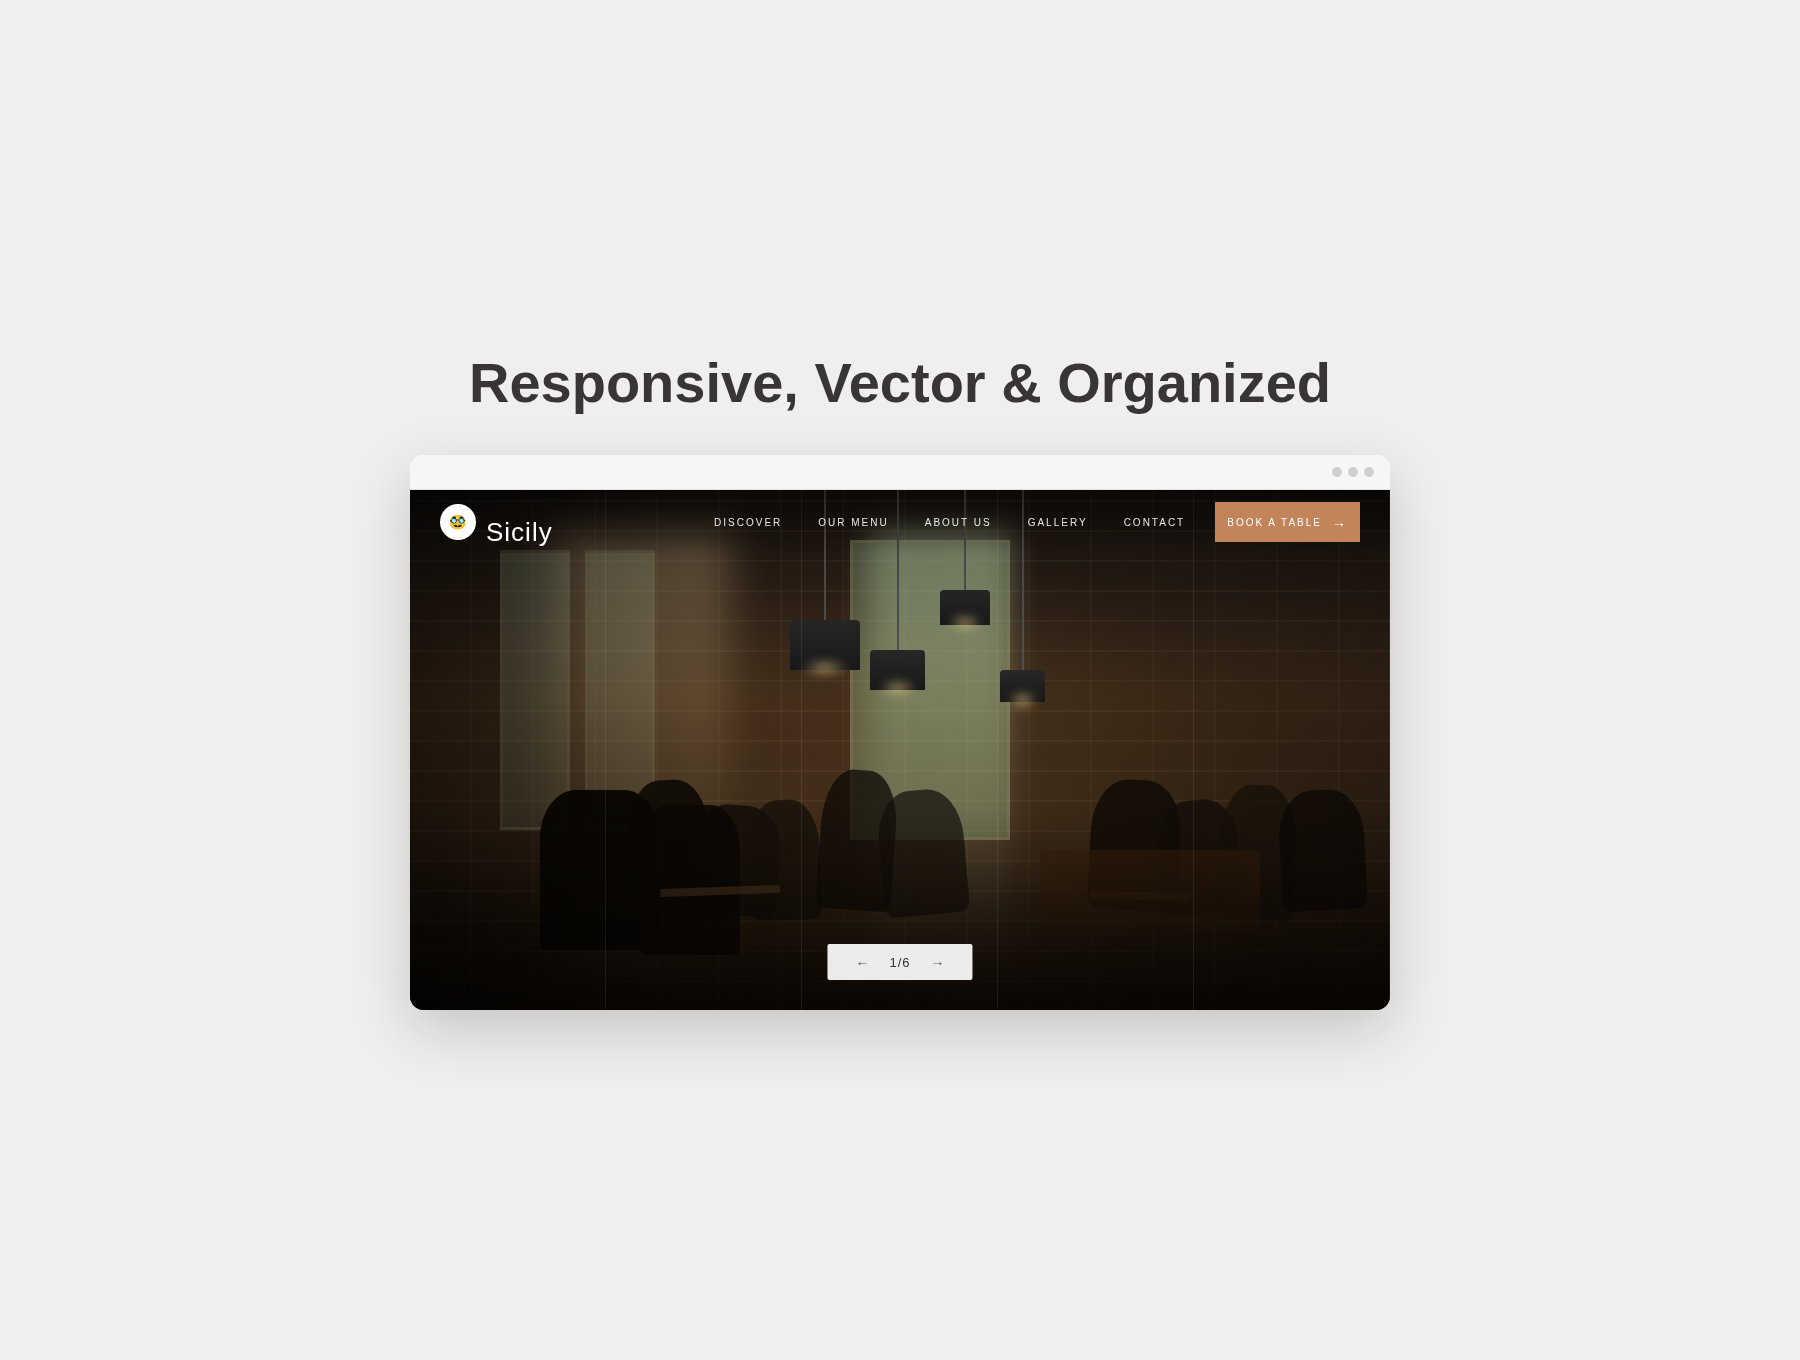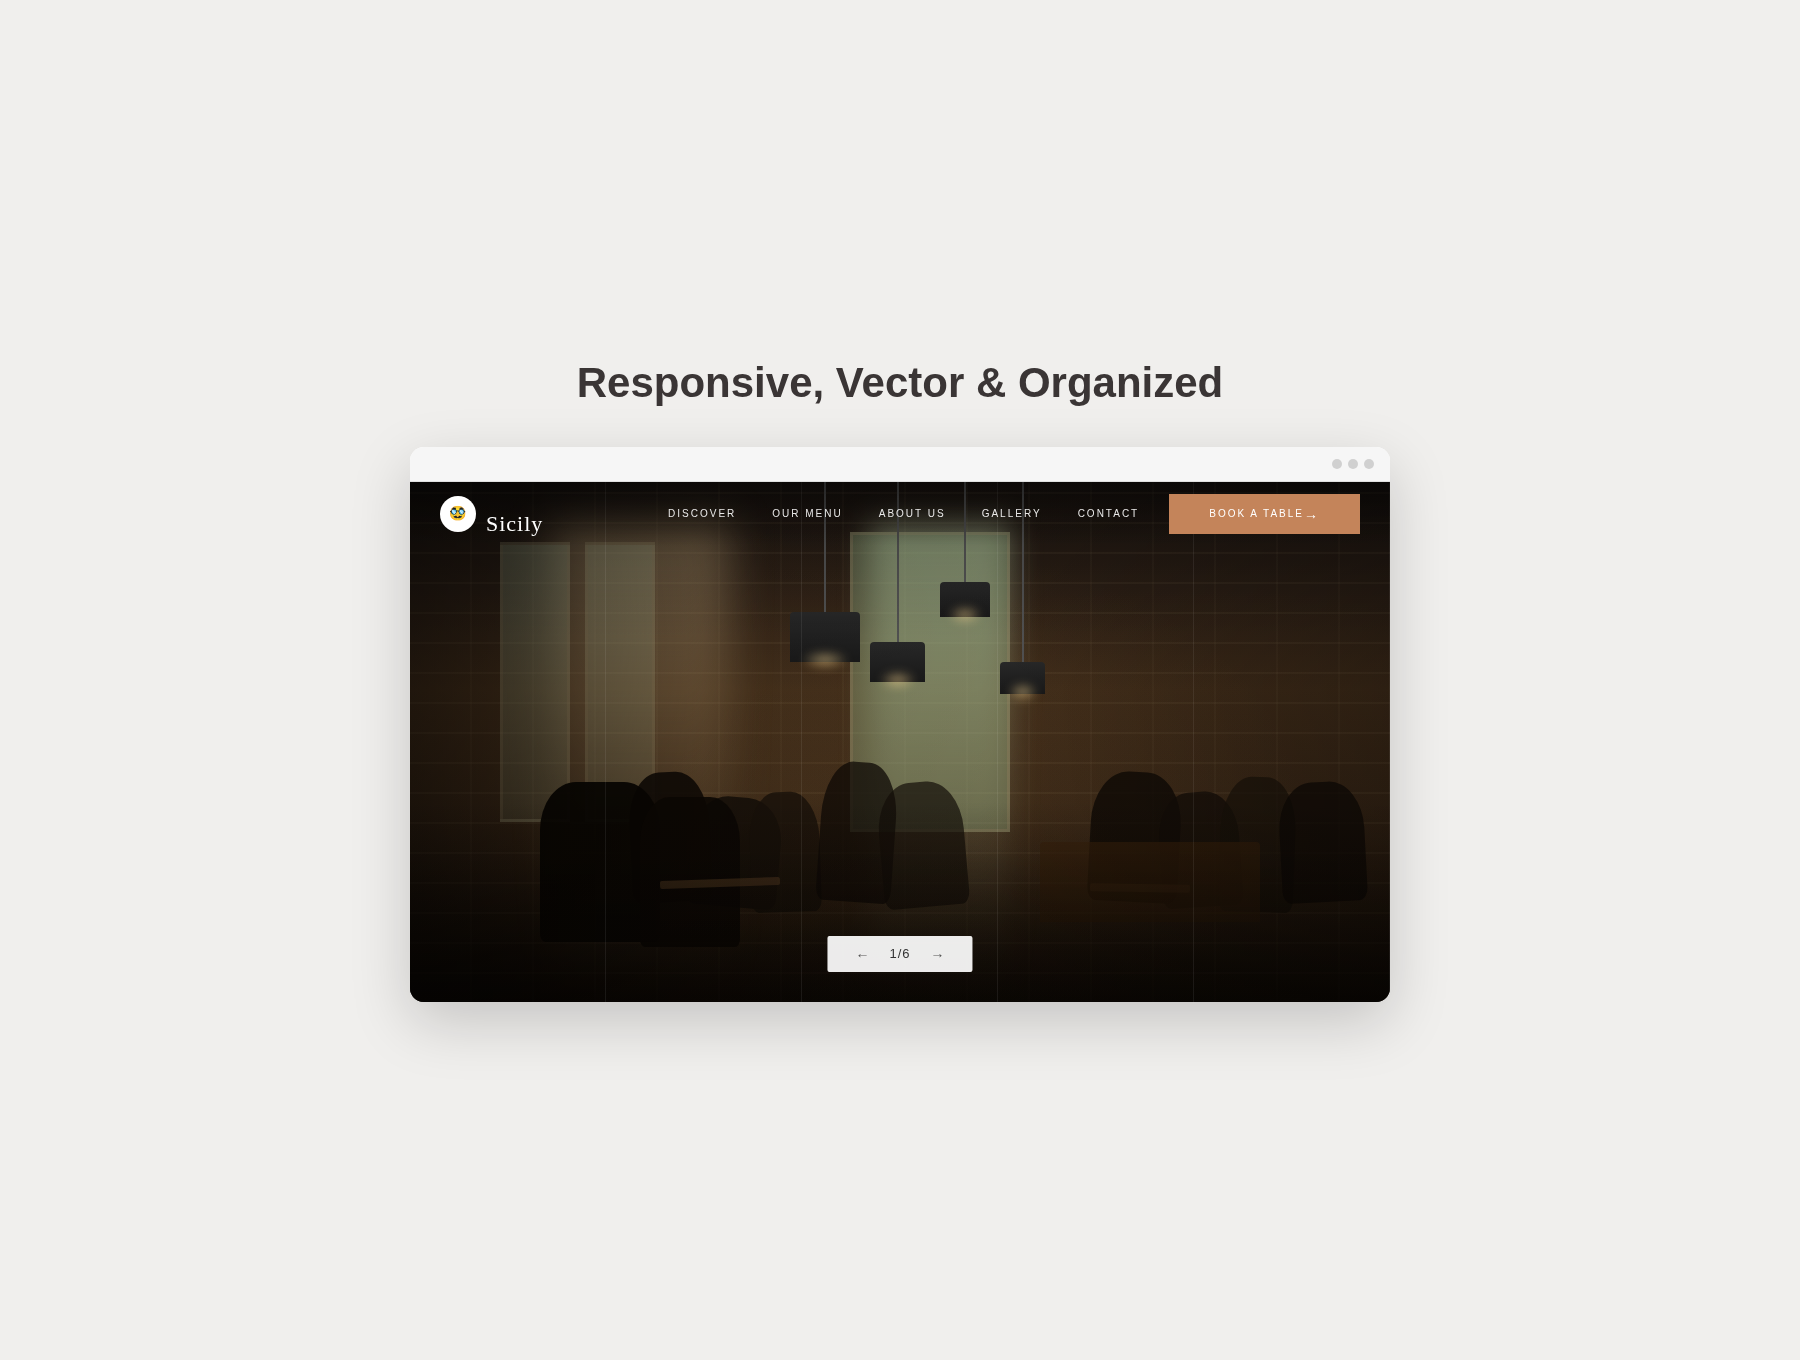--- a/index.html
+++ b/index.html
@@ -9,21 +9,21 @@
       display: flex;
       flex-direction: column;
       align-items: center;
       justify-content: center;
       min-height: 100vh;
       font-family: 'Georgia', serif;
       padding: 40px 20px;
     }
 
     .page-title {
-      font-size: 42px;
+      font-size: 56px;
       font-weight: 700;
       color: #3a3535;
       margin-bottom: 40px;
       text-align: center;
       font-family: 'Arial', sans-serif;
     }
 
     .browser-window {
       width: 980px;
       max-width: 100%;
@@ -210,22 +210,22 @@
       border-radius: 50%;
       background: #fff;
       display: flex;
       align-items: center;
       justify-content: center;
       font-size: 16px;
     }
 
     .logo-text {
       color: #fff;
-      font-size: 22px;
-      font-family: Liberation Serif, serif;
+      font-size: 26px;
+      font-family: Liberation Sans, sans-serif;
       font-weight: 400;
       letter-spacing: 1px;
       margin-top: 20px;
     }
 
     .nav-links {
       display: flex;
       align-items: flex-end;
       gap: 36px;
       margin-right: 30px;
@@ -238,30 +238,31 @@
       text-transform: uppercase;
       font-family: 'Arial', sans-serif;
       font-weight: 500;
       text-decoration: none;
       cursor: pointer;
     }
 
     .book-btn {
       background: #c4845a;
       color: #fff;
-      padding: 12px 40px;
+      padding: 12px 12px;
       font-size: 10px;
       letter-spacing: 2px;
       text-transform: uppercase;
       font-family: 'Arial', sans-serif;
       font-weight: 500;
       border: none;
       cursor: pointer;
       display: flex;
       align-items: center;
+      gap: 10px;
     }
 
     .arrow-right {
       font-size: 14px;
     }
 
     
     .pagination {
       position: absolute;
       bottom: 30px;

